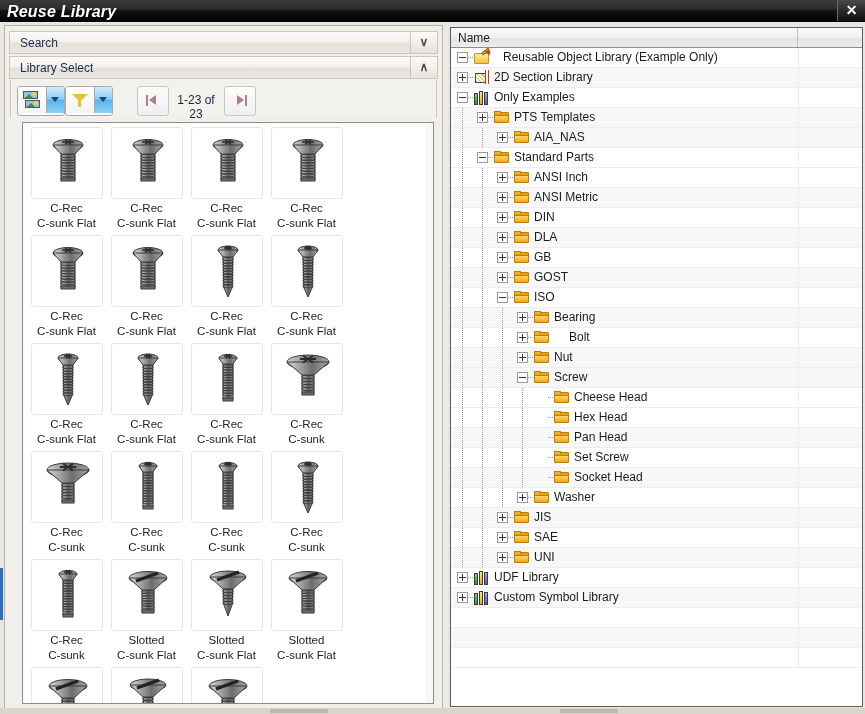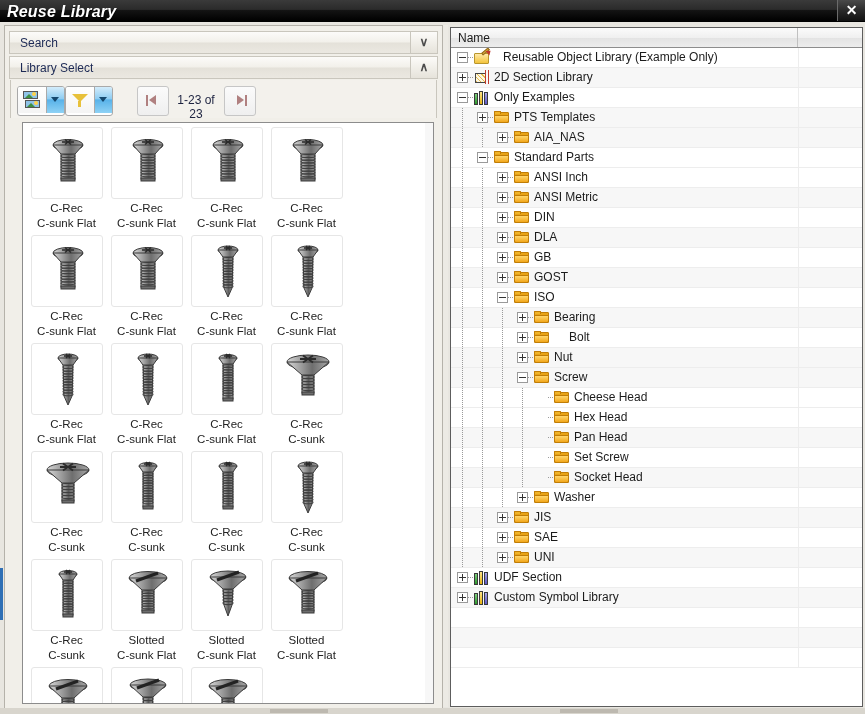--- a/index.html
+++ b/index.html
@@ -1627,21 +1627,21 @@
           <div class="stub" style="left: 17px; width: 6px;"></div>
           <div class="pm" style="left: 6px;">
             <span class="h"></span>
             <span class="v"></span>
           </div>
           <div class="books" style="left: 23px;">
             <i class="b1"></i>
             <i class="b2"></i>
             <i class="b3"></i>
           </div>
-          <div class="lbl" style="left: 43px;">UDF Section</div>
+          <div class="lbl" style="left: 43px;">UDF Library</div>
           <div class="divider"></div>
         </div>
         <div class="trow alt">
           <div class="stub" style="left: 17px; width: 6px;"></div>
           <div class="pm" style="left: 6px;">
             <span class="h"></span>
             <span class="v"></span>
           </div>
           <div class="books" style="left: 23px;">
             <i class="b1"></i>

